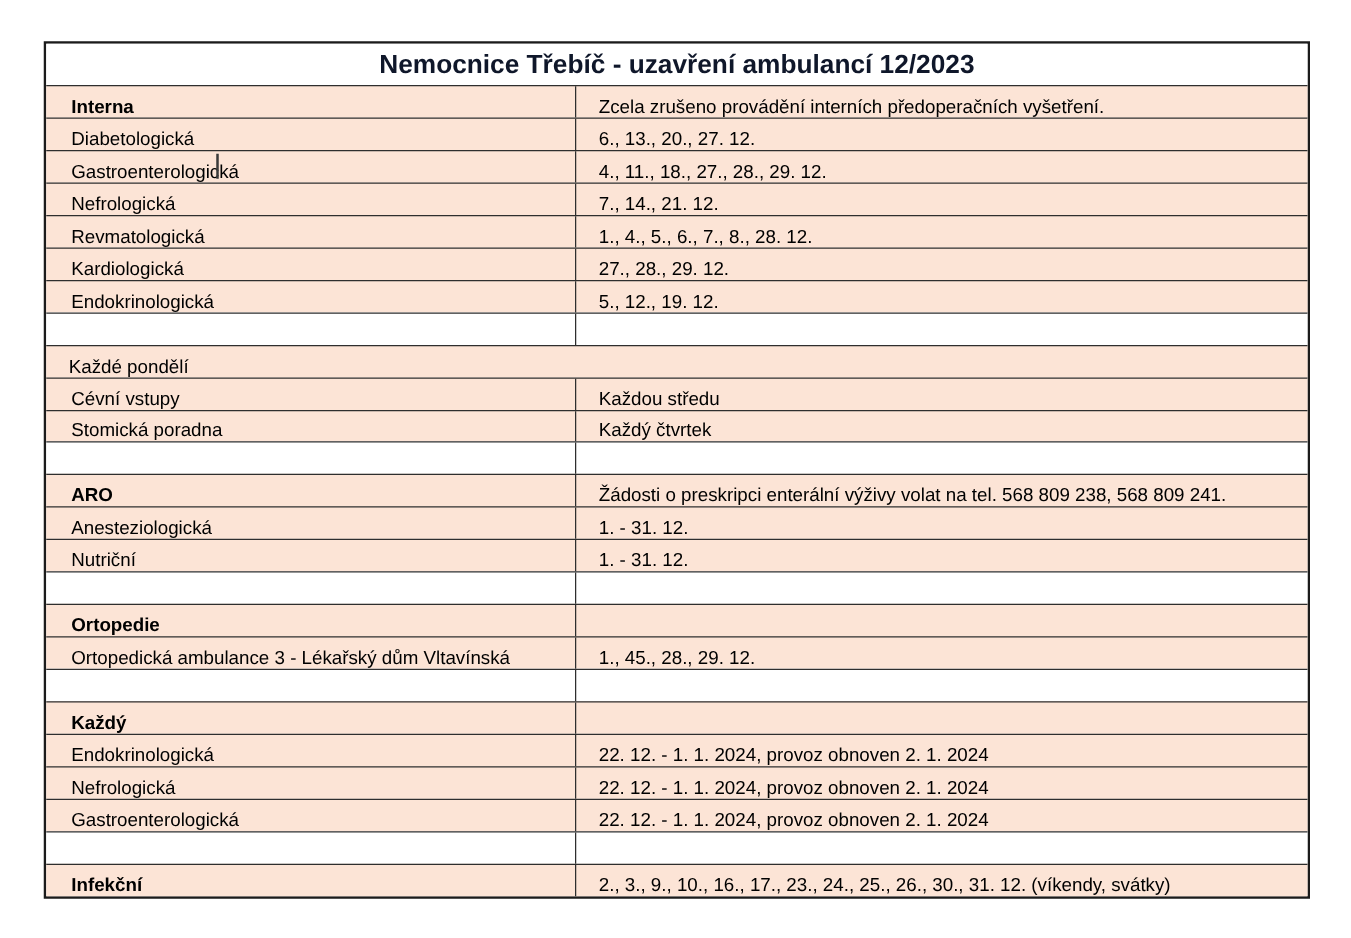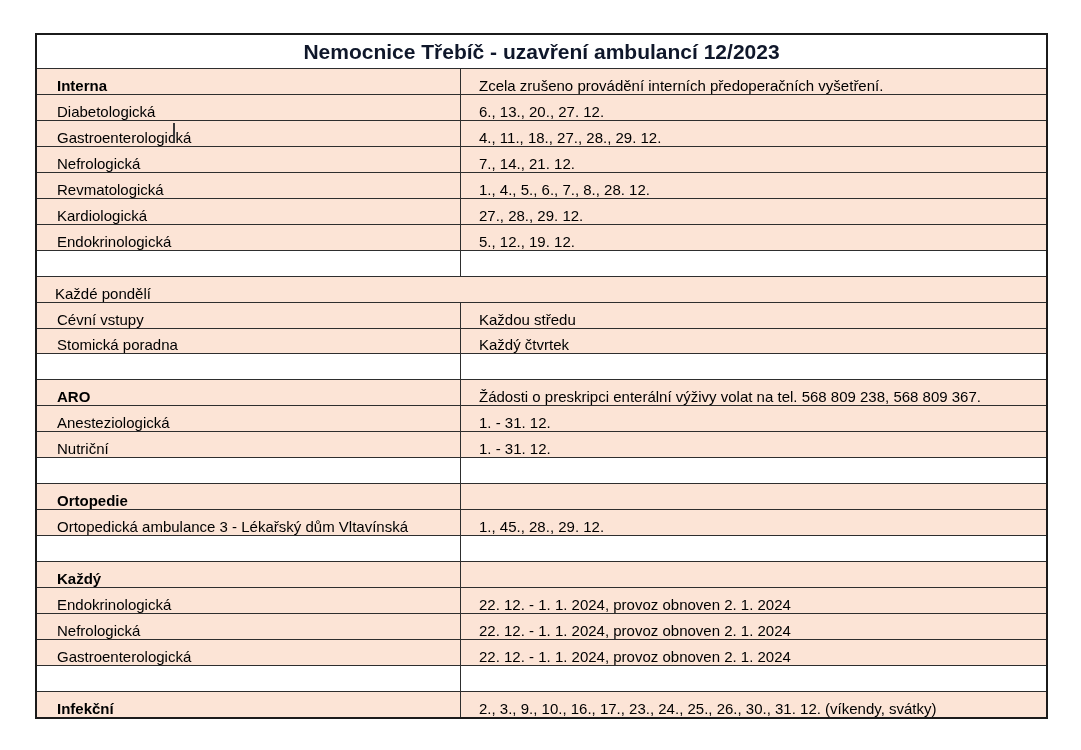--- a/index.html
+++ b/index.html
@@ -153,21 +153,21 @@
       <div class="cell right">
           <span></span>
         </div>
     </div>
 
     <div class="row section">
       <div class="cell left">
           <span>ARO</span>
         </div>
       <div class="cell right">
-          <span>Žádosti o preskripci enterální výživy volat na tel. 568 809 238, 568 809 367.</span>
+          <span>Žádosti o preskripci enterální výživy volat na tel. 568 809 238, 568 809 241.</span>
         </div>
     </div>
 
     <div class="row">
       <div class="cell left">
           <span>Anesteziologická</span>
         </div>
       <div class="cell right">
           <span>1. - 31. 12.</span>
         </div>

